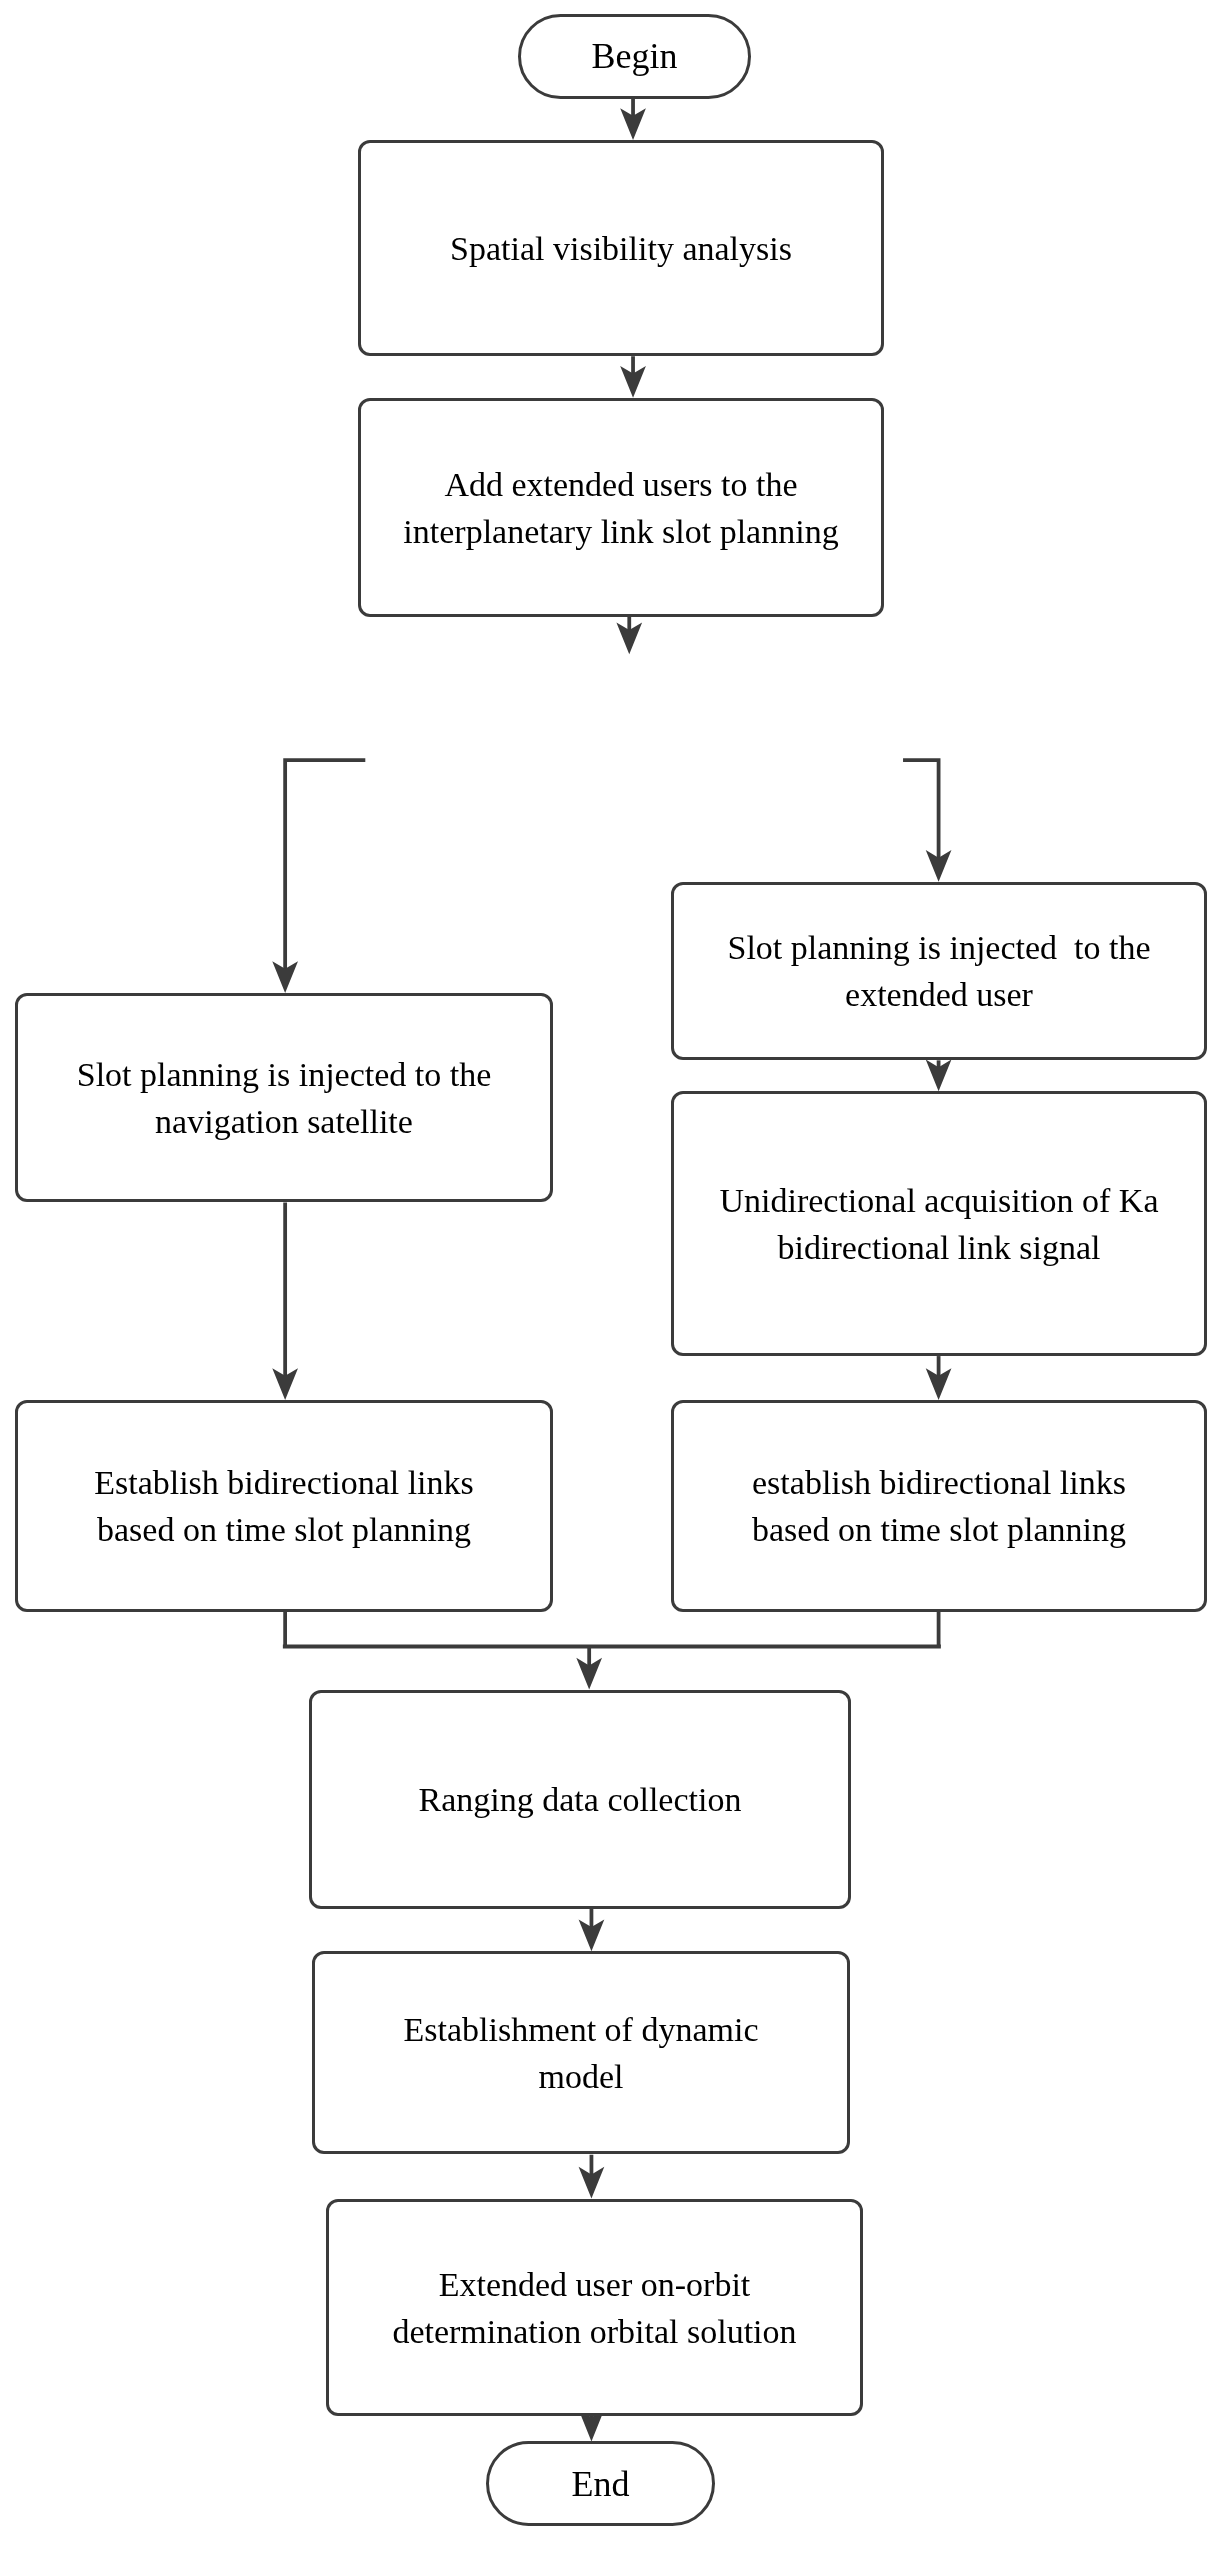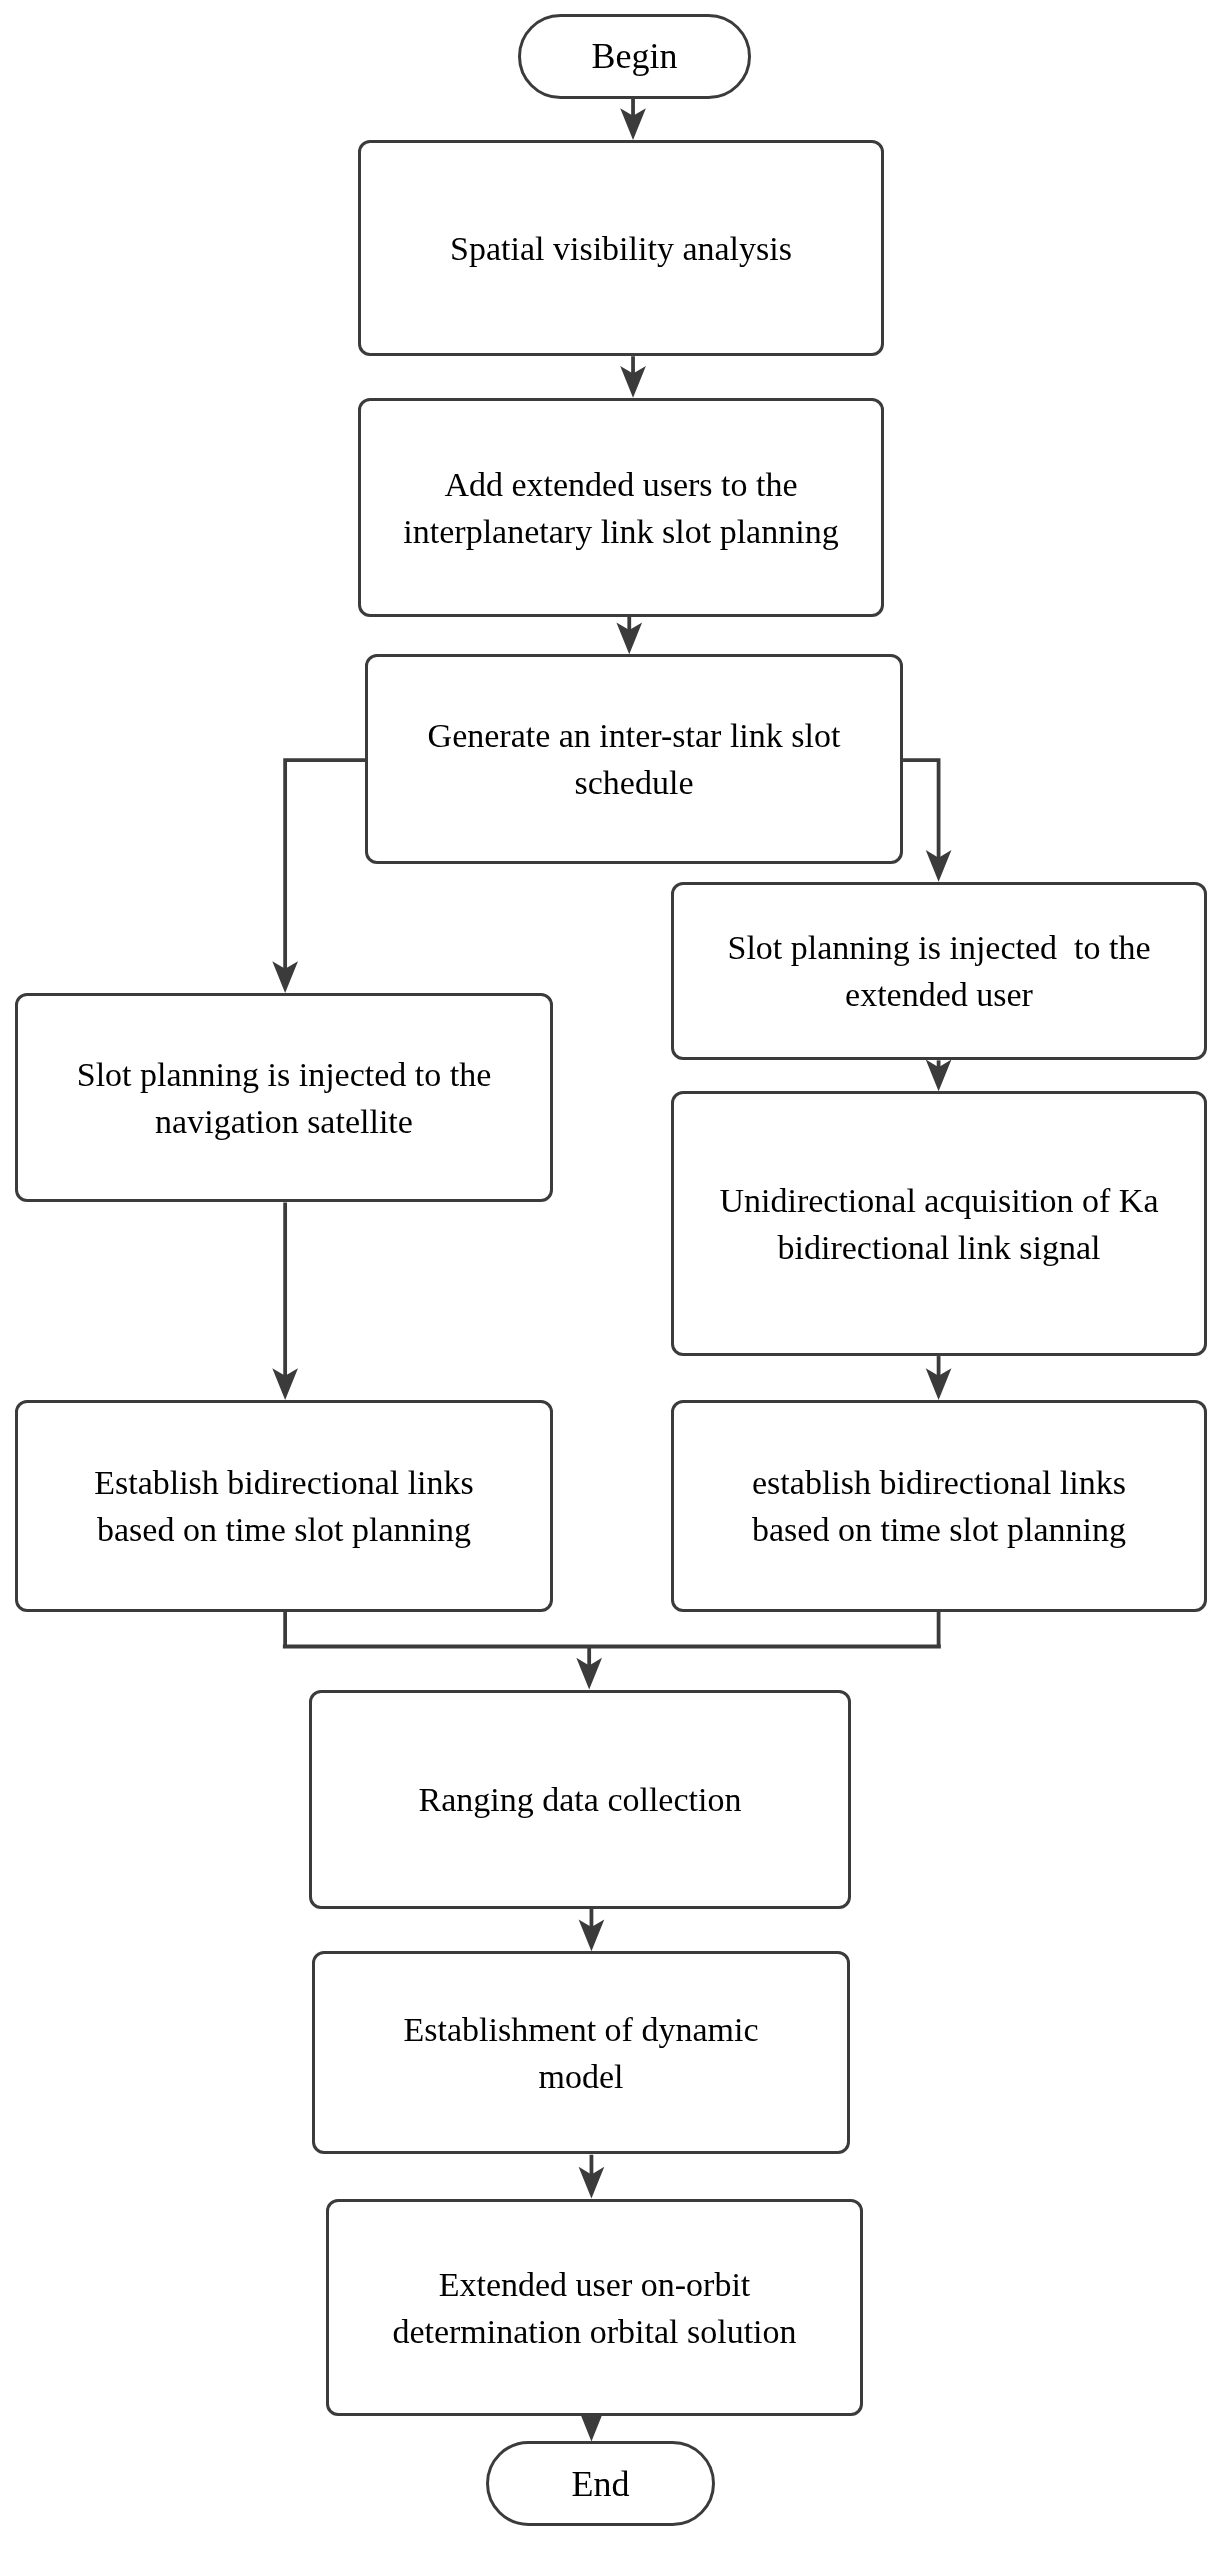--- a/index.html
+++ b/index.html
@@ -122,24 +122,20 @@
 
   <div class="node process" style="left:358px; top:140px; width:526px; height:216px;">
     <div class="label">Spatial visibility analysis</div>
   </div>
 
   <div class="node process" style="left:358px; top:398px; width:526px; height:219px;">
     <div class="label">Add extended users to the
 interplanetary link slot planning</div>
   </div>
 
-  <div class="node process" style="left:365px; top:654px; width:538px; height:210px;">
-    <div class="label">Generate an inter-star link slot
-schedule</div>
-  </div>
 
   <div class="node process" style="left:15px; top:993px; width:538px; height:209px;">
     <div class="label">Slot planning is injected to the
 navigation satellite</div>
   </div>
 
   <div class="node process" style="left:671px; top:882px; width:536px; height:178px;">
     <div class="label">Slot planning is injected  to the
 extended user</div>
   </div>

